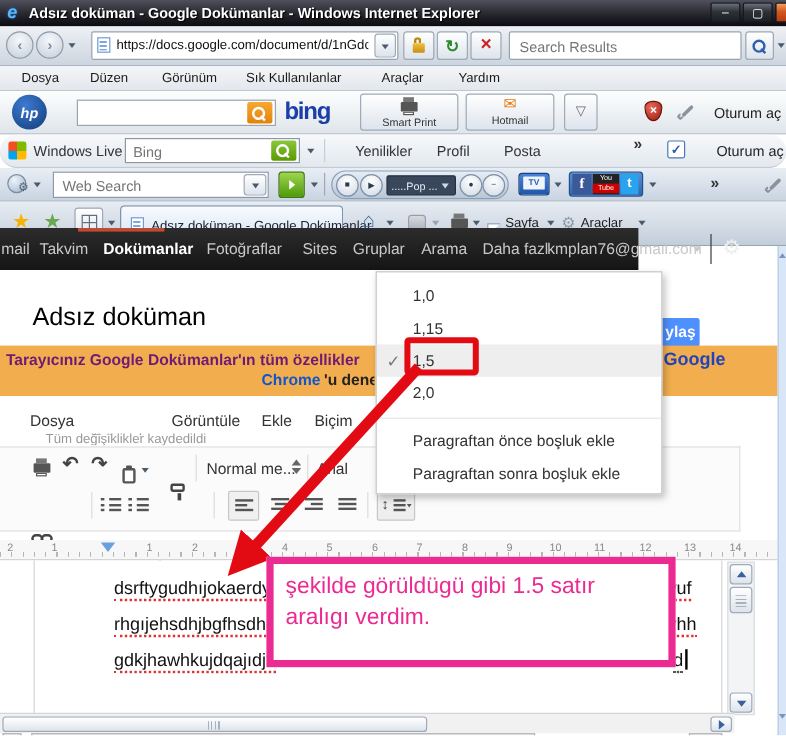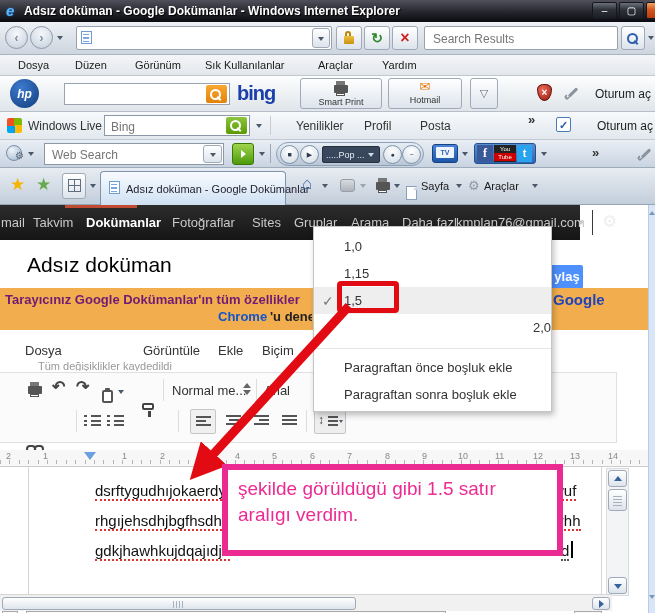--- a/index.html
+++ b/index.html
@@ -88,20 +88,21 @@
       </div>
     <div class="s winbtn close" style="left:646px;top:2px;"></div>
   </div>
 
   <div class="s" style="left:0;top:22px;width:655px;height:33px;background:linear-gradient(#eef1f5,#cdd5df);border-bottom:1px solid #aab4c0;box-sizing:border-box;">
     <div class="s navbtn" style="left:5px;top:4px;">‹</div>
     <div class="s navbtn" style="left:30px;top:4px;">›</div>
     <div class="s ddt" style="left:57px;top:14px;"></div>
     <div class="s" style="left:76px;top:4px;width:256px;height:24px;background:#fff;border:1px solid #98a2ae;border-radius:2px;box-sizing:border-box;">
       <div class="s docic" style="left:4px;top:4px;"></div>
+      <span class="t" style="left:20px;top:5px;font-size:11px;color:#111;max-width:210px;overflow:hidden;">https://docs.google.com/document/d/1nGdc</span>
       <div class="s glbtn" style="left:235px;top:1px;width:18px;height:20px;">
           <div class="ddt" style="margin:8px auto 0;"></div>
         </div>
     </div>
     <div class="s glbtn" style="left:336px;top:4px;width:26px;height:24px;">
         <div class="lock" style="margin:9px auto 0;"></div>
       </div>
     <div class="s glbtn" style="left:364px;top:4px;width:26px;height:24px;text-align:center;"><span style="color:#2f8a2f;font-weight:bold;font-size:14px;line-height:22px;">↻</span></div>
     <div class="s glbtn" style="left:392px;top:4px;width:26px;height:24px;text-align:center;"><span style="color:#c22;font-weight:bold;font-size:16px;line-height:22px;">×</span></div>
     <div class="s" style="left:424px;top:4px;width:194px;height:24px;background:#fff;border:1px solid #98a2ae;border-radius:2px;box-sizing:border-box;">
@@ -136,21 +137,21 @@
     <div class="s glbtn" style="left:388px;top:2px;width:74px;height:31px;text-align:center;">
       <div style="color:#e8790a;font-size:13px;line-height:15px;">✉</div>
       <div style="font-size:9px;color:#333;margin-top:1px;">Hotmail</div>
     </div>
     <div class="s glbtn" style="left:470px;top:2px;width:28px;height:31px;text-align:center;"><span style="color:#667;font-size:11px;line-height:29px;">▽</span></div>
     <div class="s shield" style="left:537px;top:8px;">×</div>
     <div class="s wrench" style="left:567px;top:15px;"></div>
     <span class="t" style="left:595px;top:11px;font-size:12px;color:#222;">Oturum aç</span>
   </div>
 
-  <div class="s" style="left:0;top:112px;width:655px;height:28px;background:linear-gradient(#f7f9fb,#e2e8ee);border-bottom:1px solid #c2cad4;box-sizing:border-box;">
+  <div class="s" style="left:0;top:112px;width:655px;height:28px;background:linear-gradient(#f7f9fb,#e2e8ee);border-bottom:1px solid #c2cad4;box-sizing:border-box;border-radius:14px;">
     <div class="s wflag" style="left:7px;top:6px;"></div>
     <span class="t" style="left:28px;top:7px;font-size:12px;color:#333;">Windows Live</span>
     <div class="s" style="left:104px;top:3px;width:146px;height:21px;background:#fff;border:1px solid #8c98a6;box-sizing:border-box;">
       <input class="fld" style="width: 112px; height: 17px; margin: 1px 0px 0px 4px; font-size: 12px;" placeholder="Bing">
       <div class="s" style="left:121px;top:1px;width:21px;height:17px;background:linear-gradient(#8cc63f,#5a9a00);border-radius:2px;color:#fff;"><div class="mag" style="margin:3px 0 0 4px;"></div></div>
     </div>
     <div class="s ddt" style="left:256px;top:12px;"></div>
     <div class="s sep-v" style="left:270px;top:4px;height:19px;"></div>
     <span class="t" style="left:296px;top:7px;font-size:12px;color:#333;">Yenilikler</span>
     <span class="t" style="left:364px;top:7px;font-size:12px;color:#333;">Profil</span>
@@ -220,21 +221,21 @@
     <div class="s prn" style="left:376px;top:14px;"></div>
     <div class="s ddt" style="left:394px;top:16px;"></div>
     <div class="s pgic" style="left:406px;top:10px;"></div>
     <span class="t" style="left:421px;top:12px;font-size:11px;color:#1a1a1a;">Sayfa</span>
     <div class="s ddt" style="left:456px;top:16px;"></div>
     <span class="t" style="left:468px;top:10px;font-size:13px;color:#8f9aa8;">⚙</span>
     <span class="t" style="left:484px;top:12px;font-size:11px;color:#1a1a1a;">Araçlar</span>
     <div class="s ddt" style="left:532px;top:16px;"></div>
   </div>
 
-  <div class="s" style="left:0;top:205px;width:580px;height:35px;background:linear-gradient(#2c2c2c,#151515);z-index:5;">
+  <div class="s" style="left:0;top:190px;width:532px;height:35px;background:linear-gradient(#2c2c2c,#151515);z-index:5;">
     <div class="s" style="left:65px;top:0;width:72px;height:3px;background:#bf4b32;"></div>
     <span class="t" style="left:1px;top:10px;font-size:13px;color:#c9c9c9;">mail</span>
     <span class="t" style="left:33px;top:10px;font-size:13px;color:#c9c9c9;">Takvim</span>
     <span class="t" style="left:86px;top:10px;font-size:13px;color:#fff;font-weight:bold;">Dokümanlar</span>
     <span class="t" style="left:172px;top:10px;font-size:13px;color:#c9c9c9;">Fotoğraflar</span>
     <span class="t" style="left:252px;top:10px;font-size:13px;color:#c9c9c9;">Sites</span>
     <span class="t" style="left:294px;top:10px;font-size:13px;color:#c9c9c9;">Gruplar</span>
     <span class="t" style="left:351px;top:10px;font-size:13px;color:#c9c9c9;">Arama</span>
     <span class="t" style="left:402px;top:10px;font-size:13px;color:#c9c9c9;">Daha fazl</span>
     <span class="t" style="left:456px;top:10px;font-size:13px;color:#c9c9c9;">kmplan76@gmail.com</span>
@@ -375,21 +376,21 @@
     <div class="menu-row" style="top:6px;">
         <span class="lbl">1,0</span>
       </div>
     <div class="menu-row" style="top:33px;">
         <span class="lbl">1,15</span>
       </div>
     <div class="menu-row" style="top:60px;background:#eee;">
       <span style="position:absolute;left:8px;font-size:14px;color:#777;">✓</span>
       <span class="lbl">1,5</span>
     </div>
-    <div class="menu-row" style="top:87px;justify-content:flex-end;">
+    <div class="menu-row" style="top:87px;">
         <span class="lbl">2,0</span>
       </div>
     <div class="s" style="left:0;top:121px;width:237px;height:1px;background:#e5e5e5;"></div>
     <div class="menu-row" style="top:127px;">
         <span class="lbl">Paragraftan önce boşluk ekle</span>
       </div>
     <div class="menu-row" style="top:154px;">
         <span class="lbl">Paragraftan sonra boşluk ekle</span>
       </div>
   </div>

